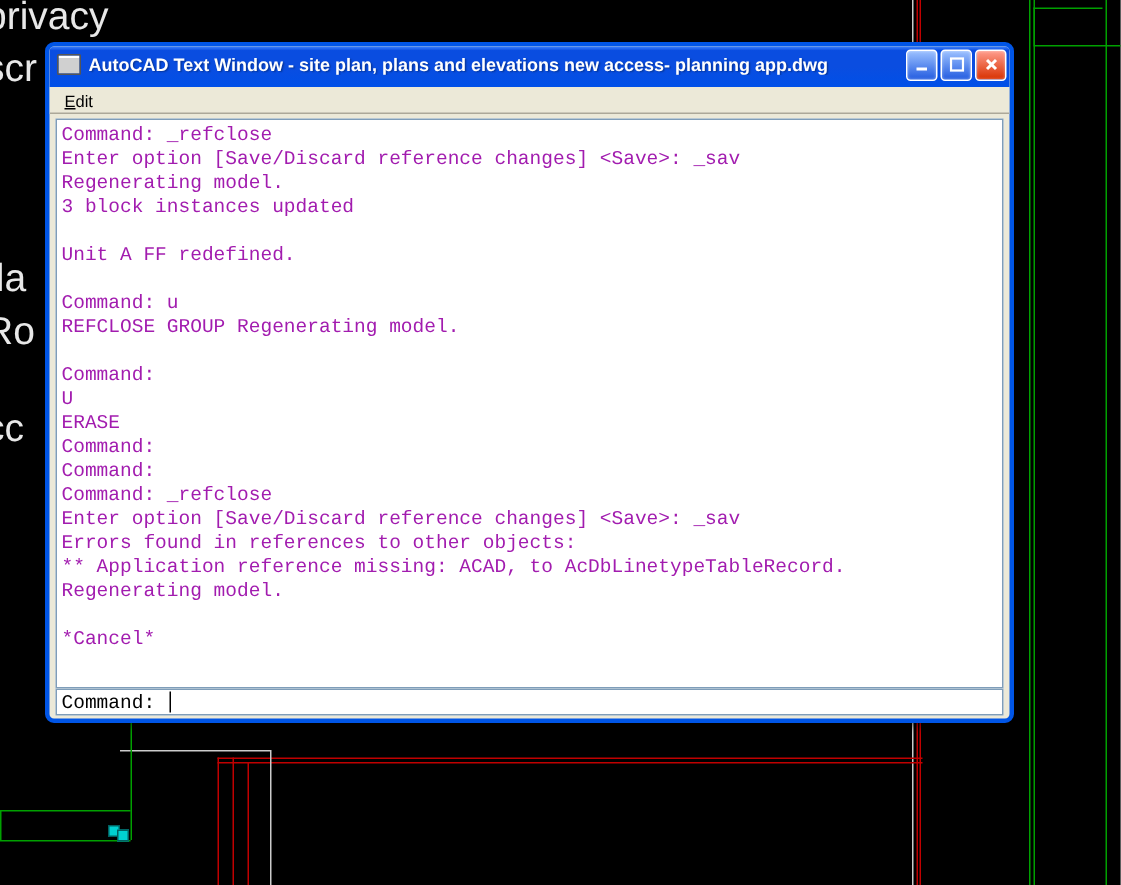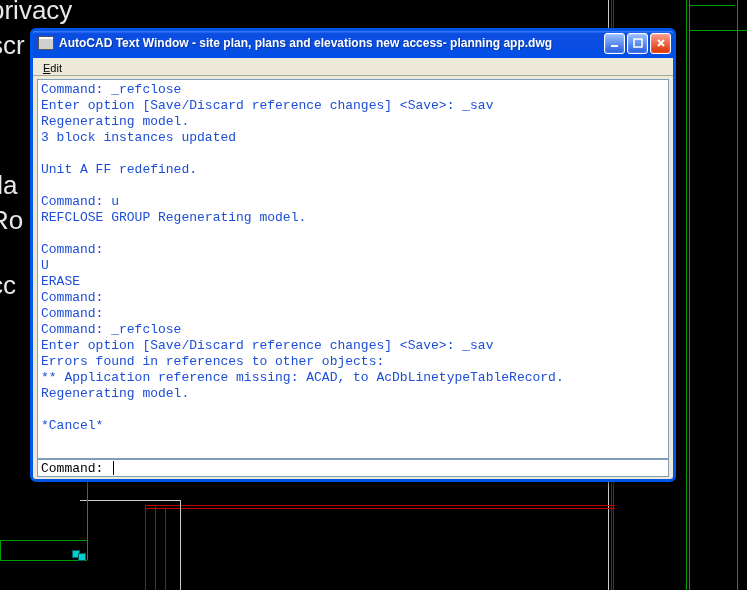--- a/index.html
+++ b/index.html
@@ -111,21 +111,21 @@
   .history {
     position: absolute;
     left: 4px; right: 4px;
     top: 48px;
     height: 380px;
     background: #fff;
     border: 1px solid #7f9db9;
     font-family: "Courier New", monospace;
     font-size: 13px;
     line-height: 16px;
-    color: #1d4ed8;
+    color: #a21caf;
     padding: 2px 3px;
     white-space: pre;
     overflow: hidden;
   }
   .cmdline {
     position: absolute;
     left: 4px; right: 4px;
     bottom: 2px;
     height: 18px;
     background: #fff;

